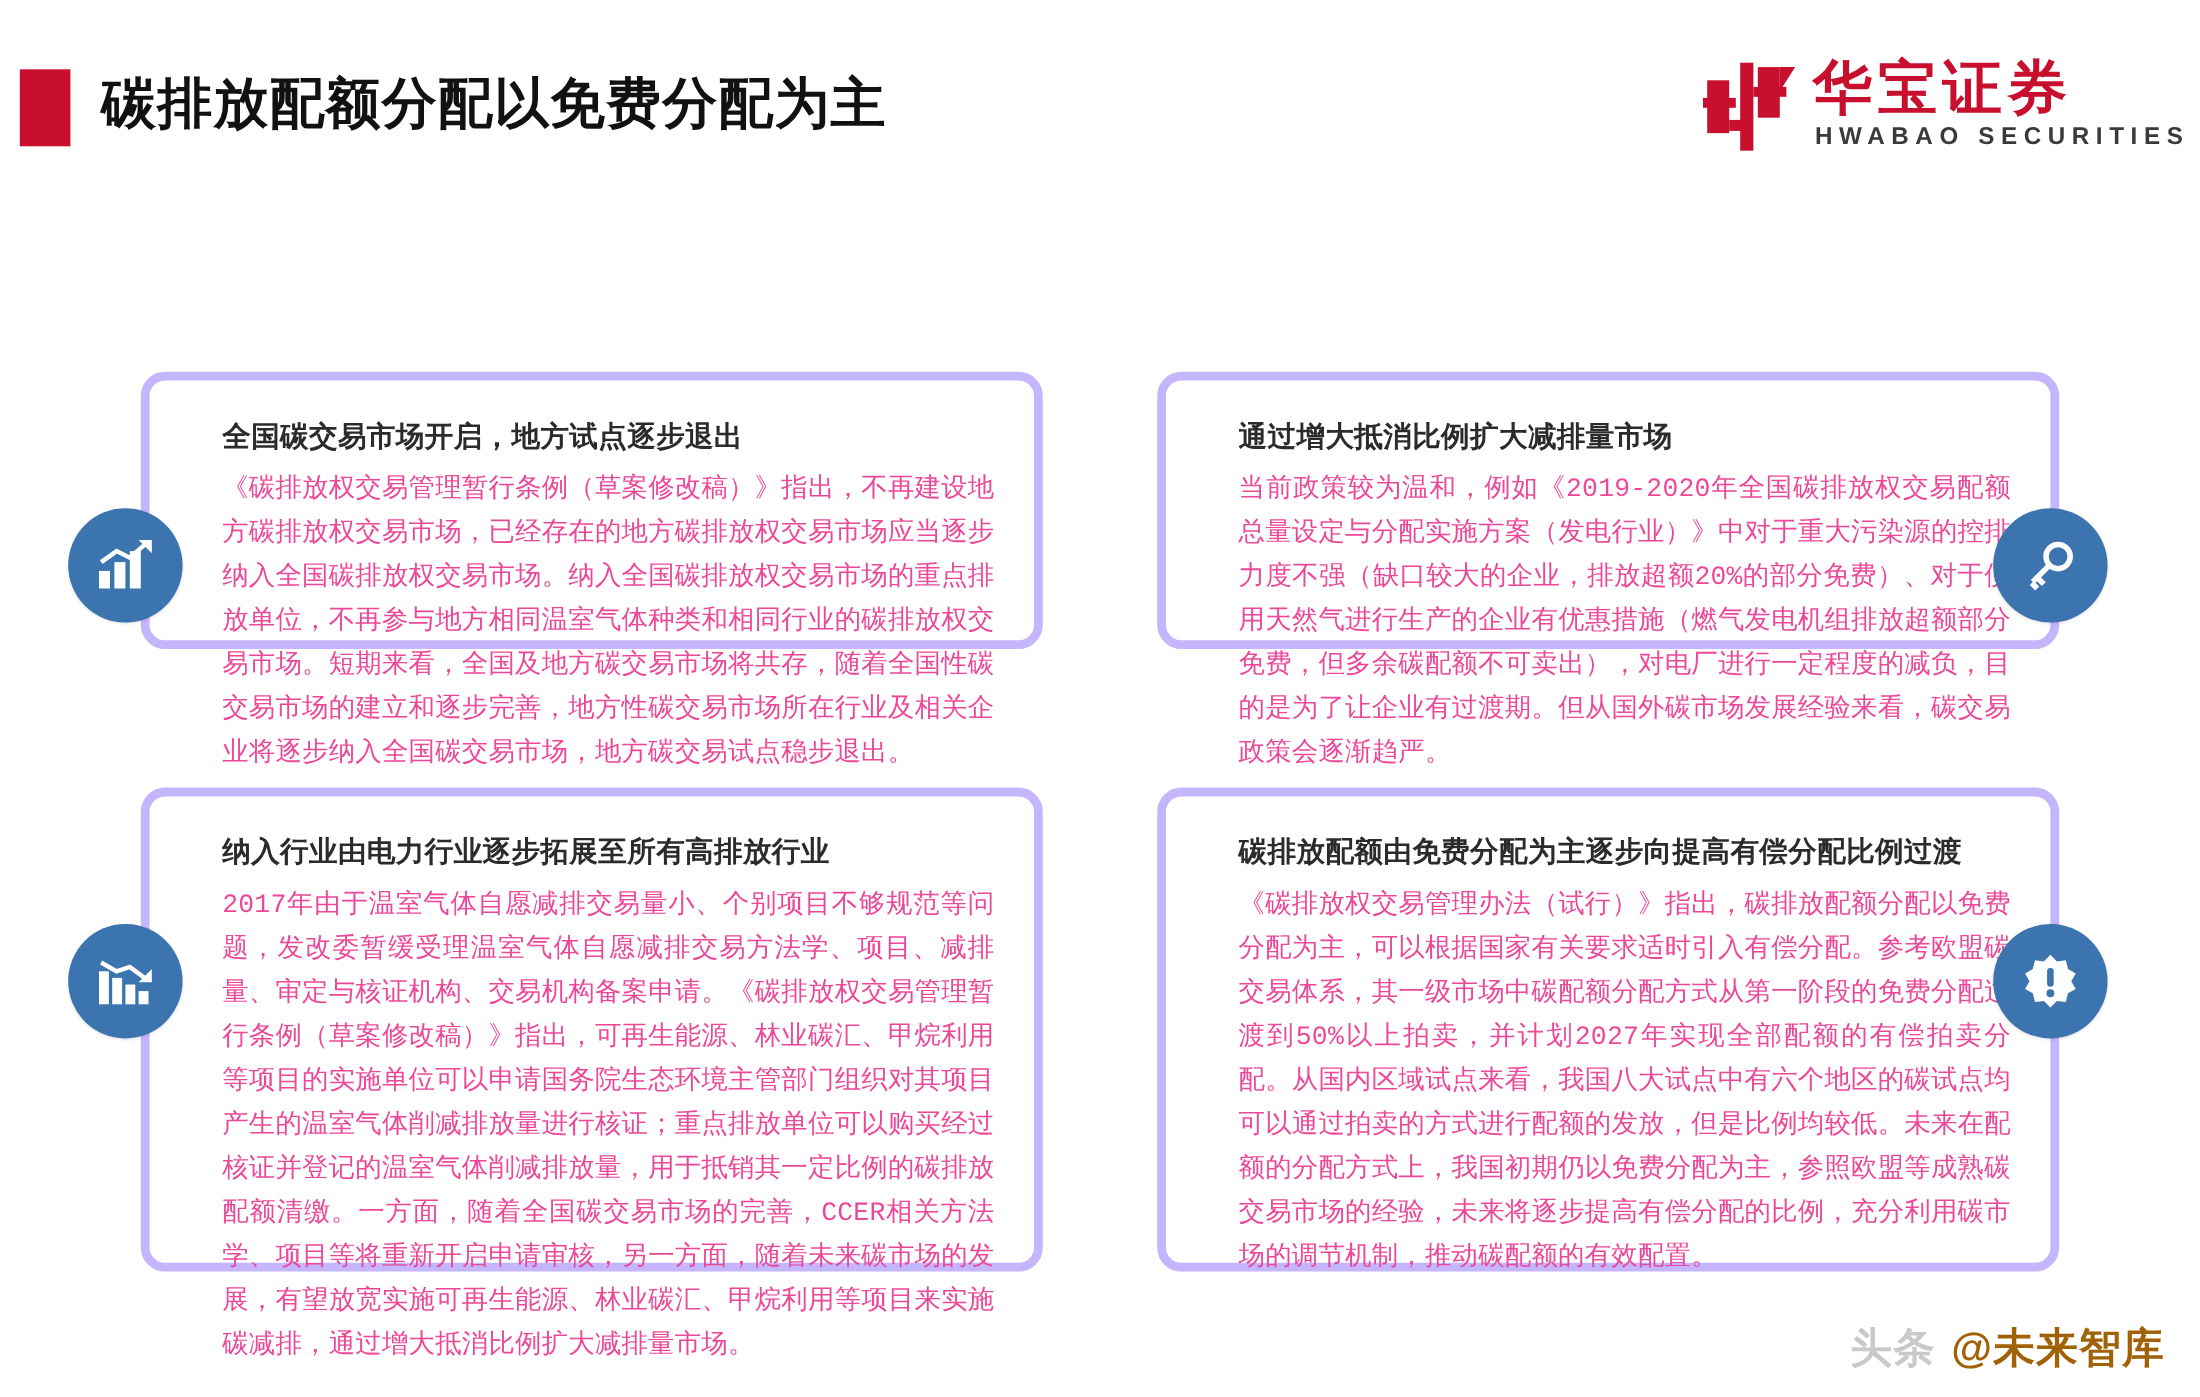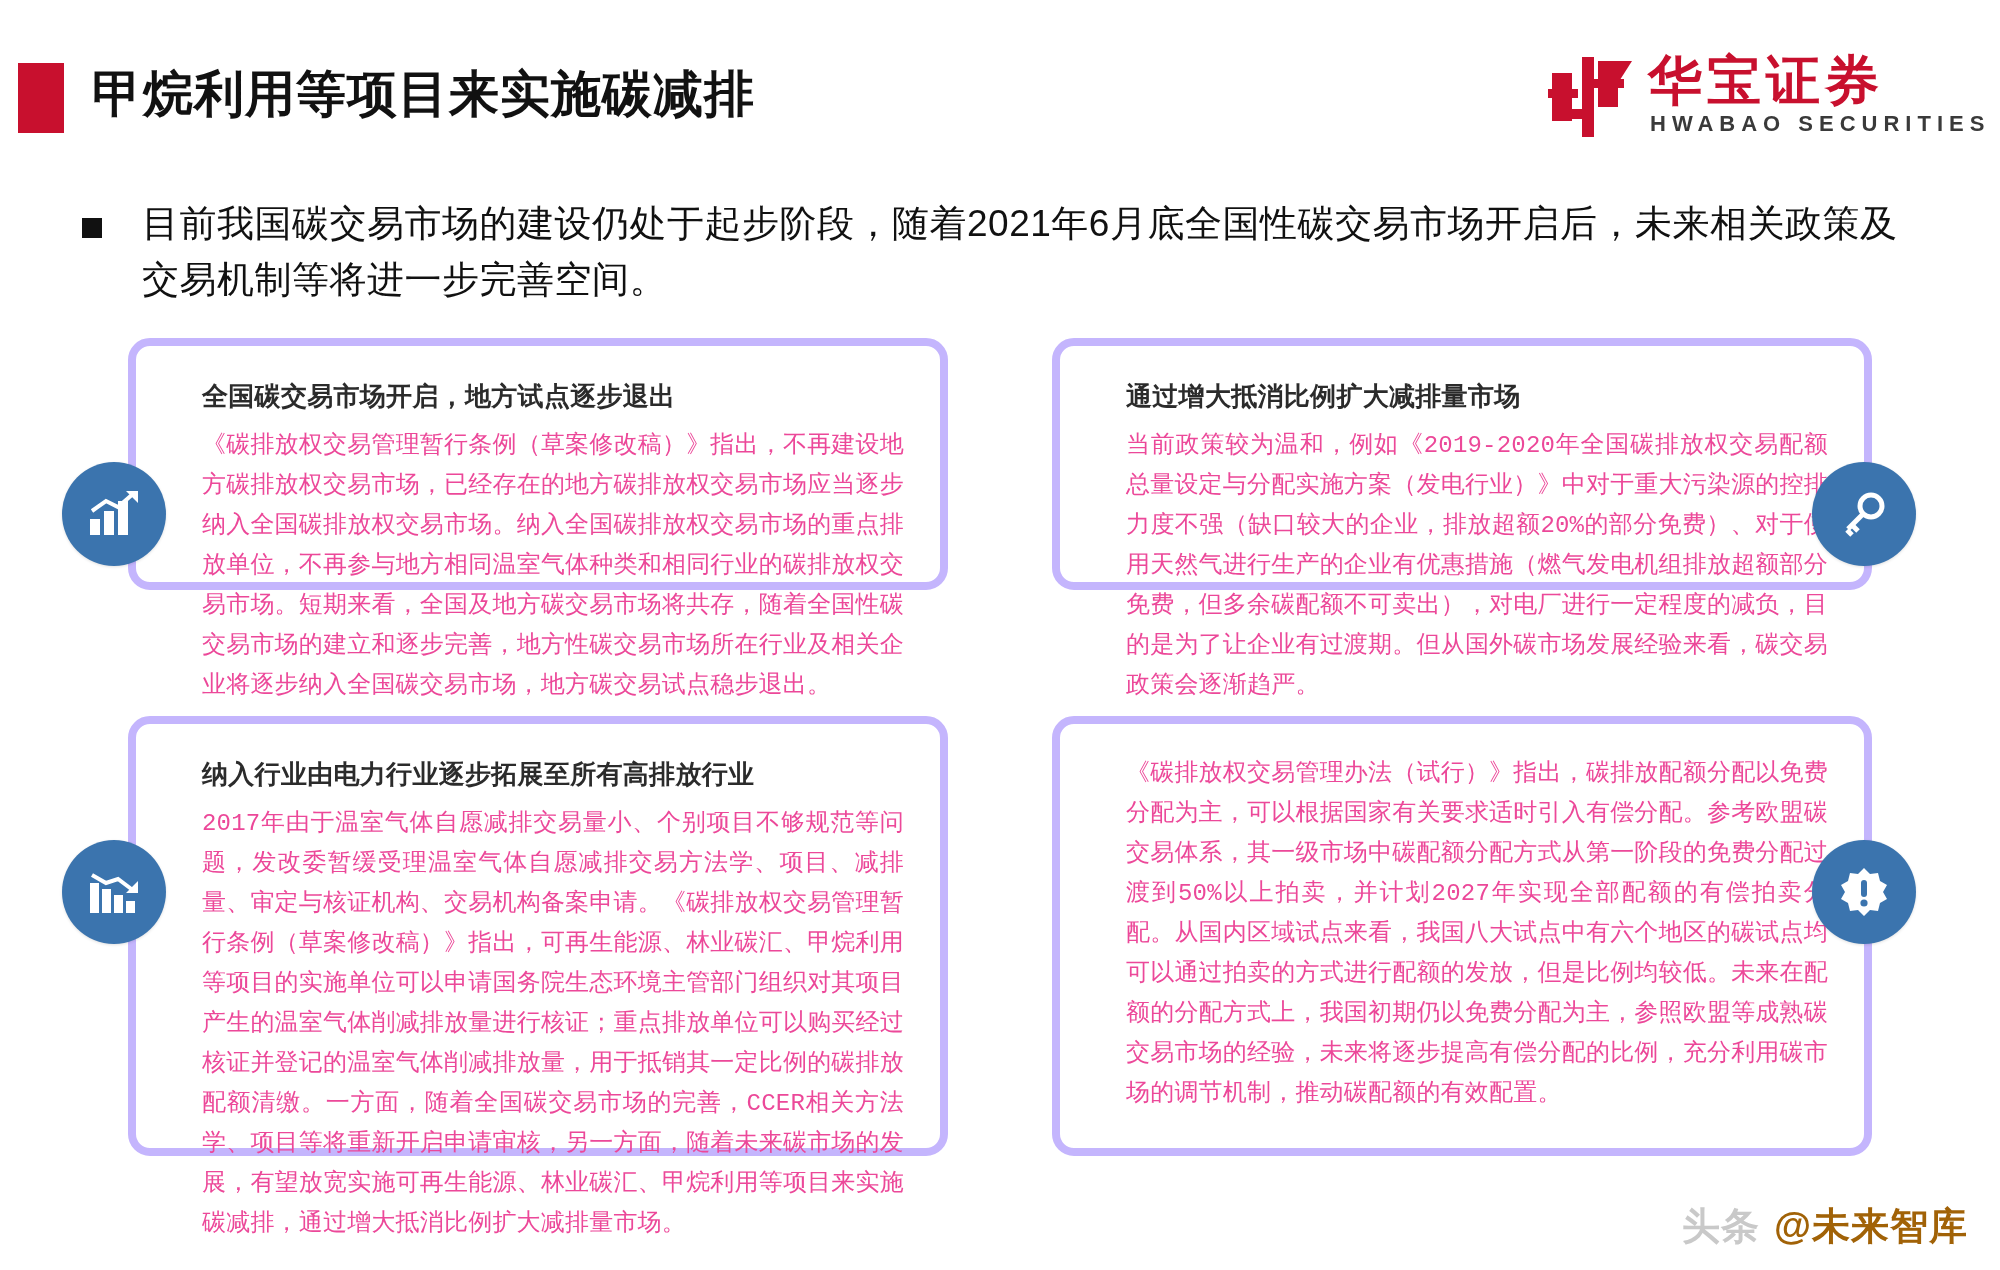--- a/index.html
+++ b/index.html
@@ -100,45 +100,41 @@
     letter-spacing: 1px; line-height: 44px;
   }
 </style>
 </head>
 <body>
 
 <div class="slide">
 
   <div class="header">
     <div class="red-bar"></div>
-    <div class="page-title">甲烷利用等项目来实施碳减排</div>
+    <div class="page-title">碳排放配额分配以免费分配为主</div>
 
     <div class="logo">
       <span class="mark">
         <svg width="88" height="86" viewBox="0 0 88 86" aria-hidden="true">
           <g fill="#c8102e">
             <rect x="4" y="20" width="20" height="48"></rect>
             <rect x="0" y="36" width="30" height="9"></rect>
             <rect x="34" y="4" width="12" height="80"></rect>
             <rect x="50" y="8" width="20" height="46"></rect>
             <rect x="46" y="26" width="30" height="9"></rect>
             <path d="M70 8 L84 8 L70 30 Z"></path>
             <rect x="24" y="56" width="14" height="10"></rect>
           </g>
         </svg>
       </span>
       <span class="cn">华宝证券</span>
       <span class="en">HWABAO SECURITIES</span>
     </div>
   </div>
 
-  <div class="bullet-block">
-    <span class="bullet-square"></span>
-    <div class="bullet-text">目前我国碳交易市场的建设仍处于起步阶段，随着2021年6月底全国性碳交易市场开启后，未来相关政策及交易机制等将进一步完善空间。</div>
-  </div>
 
   <div class="card" id="card1">
     <div class="card-inner">
       <div class="card-title">全国碳交易市场开启，地方试点逐步退出</div>
       <div class="card-body">《碳排放权交易管理暂行条例（草案修改稿）》指出，不再建设地方碳排放权交易市场，已经存在的地方碳排放权交易市场应当逐步纳入全国碳排放权交易市场。纳入全国碳排放权交易市场的重点排放单位，不再参与地方相同温室气体种类和相同行业的碳排放权交易市场。短期来看，全国及地方碳交易市场将共存，随着全国性碳交易市场的建立和逐步完善，地方性碳交易市场所在行业及相关企业将逐步纳入全国碳交易市场，地方碳交易试点稳步退出。</div>
     </div>
   </div>
   <div class="icon-badge" id="badge1">
     <svg width="52" height="46" viewBox="0 0 52 46" aria-hidden="true">
       <g fill="#ffffff">
@@ -182,20 +178,21 @@
         <rect x="26" y="26" width="9" height="18"></rect>
         <rect x="38" y="32" width="9" height="12"></rect>
         <path d="M4 6 L18 14 L30 10 L46 22" stroke="#ffffff" stroke-width="4" fill="none"></path>
         <path d="M38 24 L50 24 L50 12 Z"></path>
       </g>
     </svg>
   </div>
 
   <div class="card" id="card4">
     <div class="card-inner">
+      <div class="card-title">碳排放配额由免费分配为主逐步向提高有偿分配比例过渡</div>
       <div class="card-body">《碳排放权交易管理办法（试行）》指出，碳排放配额分配以免费分配为主，可以根据国家有关要求适时引入有偿分配。参考欧盟碳交易体系，其一级市场中碳配额分配方式从第一阶段的免费分配过渡到50%以上拍卖，并计划2027年实现全部配额的有偿拍卖分配。从国内区域试点来看，我国八大试点中有六个地区的碳试点均可以通过拍卖的方式进行配额的发放，但是比例均较低。未来在配额的分配方式上，我国初期仍以免费分配为主，参照欧盟等成熟碳交易市场的经验，未来将逐步提高有偿分配的比例，充分利用碳市场的调节机制，推动碳配额的有效配置。</div>
     </div>
   </div>
   <div class="icon-badge" id="badge4">
     <svg width="48" height="50" viewBox="0 0 48 50" aria-hidden="true">
       <g fill="#ffffff">
         <path d="M24 1 L30 7 L38 6 L40 14 L47 18 L43 25 L47 32 L40 36 L38 44 L30 43 L24 49 L18 43 L10 44 L8 36 L1 32 L5 25 L1 18 L8 14 L10 6 L18 7 Z"></path>
       </g>
       <g fill="#3b74ae">
         <rect x="21" y="13" width="6" height="17" rx="3"></rect>

